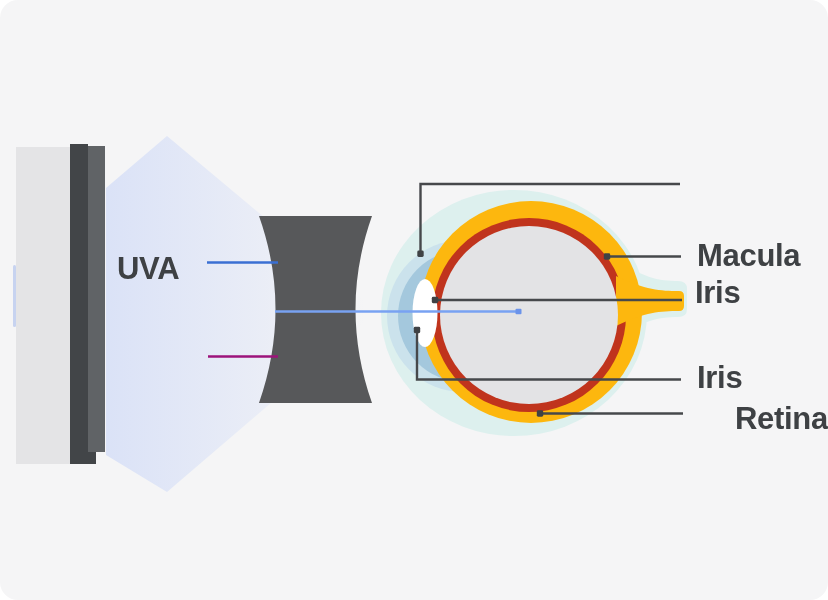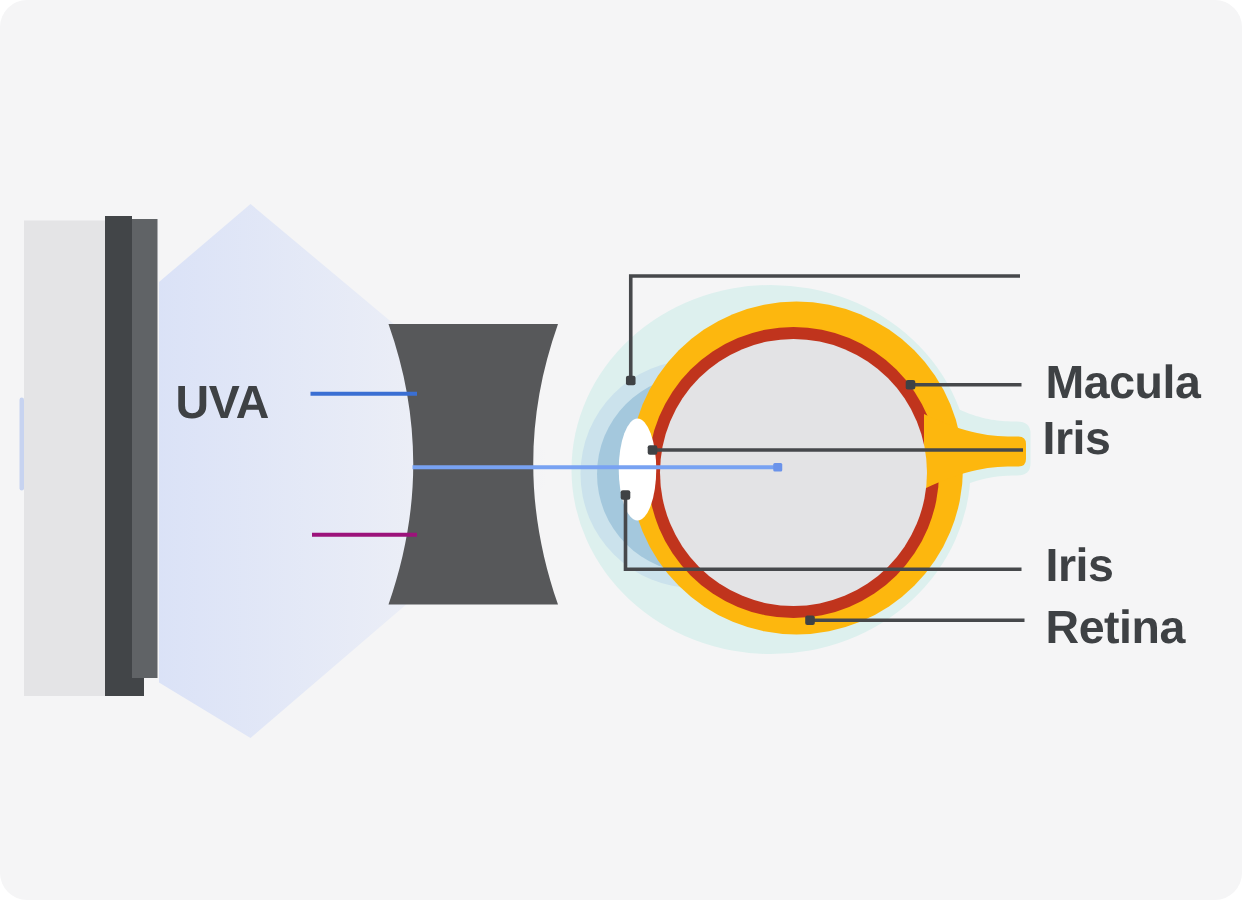--- a/index.html
+++ b/index.html
@@ -22,21 +22,21 @@
     white-space:nowrap;
     line-height:1;
   }
   .ray-lbl-uva{left:117px;top:268px;}
   .ray-lbl-blue{left:111px;top:314px;}
   .ray-lbl-uvb{left:116px;top:363px;}
   .eye-lbl-cornea{left:695px;top:188px;}
   .eye-lbl-macula{left:697px;top:255px;}
   .eye-lbl-iris{left:695px;top:292px;text-align:right;}
   .eye-lbl-lens{left:697px;top:377px;}
-  .eye-lbl-retina{left:697px;top:418px;text-align:center;}
+  .eye-lbl-retina{left:735px;top:418px;text-align:center;}
 </style>
 </head>
 <body>
 
 <div class="card">
 
   <svg width="828" height="600" viewBox="0 0 828 600">
     <defs>
       <linearGradient id="beamGrad" gradientUnits="userSpaceOnUse" x1="105" y1="0" x2="365" y2="0">
         <stop offset="0" stop-opacity="0.95" stop-color="#d9e1f7"></stop>

